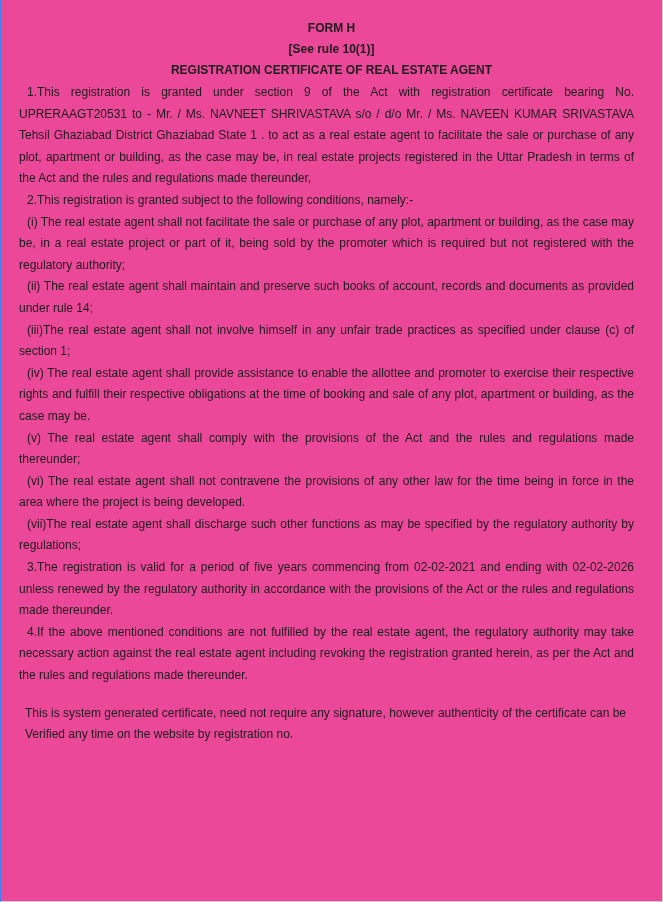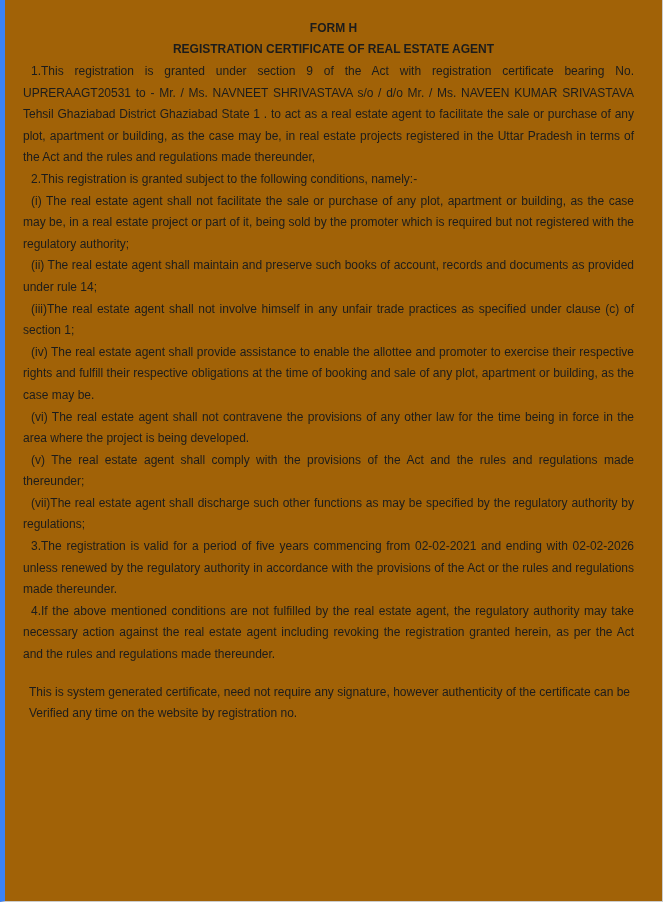--- a/index.html
+++ b/index.html
@@ -5,22 +5,22 @@
   html, body {
     margin: 0;
     padding: 0;
     background: #ffffff;
   }
   .page {
     position: relative;
     width: 663px;
     height: 902px;
     box-sizing: border-box;
-    background: #a16207;
-    border-left: 5px solid #3b82f6;
+    background: #ec4899;
+    border-left: 1px solid #3b82f6;
     border-right: 1px solid #cccccc;
     border-bottom: 1px solid #cccccc;
     font-family: "Liberation Sans", sans-serif;
     color: #1c1c1c;
     overflow: hidden;
   }
   .doc-header {
     padding-top: 18px;
   }
   .doc-header div {
@@ -47,31 +47,32 @@
     text-align: left;
   }
 </style>
 </head>
 <body>
 
 <div class="page">
 
   <div class="doc-header">
     <div>FORM H</div>
+    <div>[See rule 10(1)]</div>
     <div>REGISTRATION CERTIFICATE OF REAL ESTATE AGENT</div>
   </div>
 
   <div class="doc-body">
     <p class="para">1.This registration is granted under section 9 of the Act with registration certificate bearing No. UPRERAAGT20531 to - Mr. / Ms. NAVNEET SHRIVASTAVA s/o / d/o Mr. / Ms. NAVEEN KUMAR SRIVASTAVA Tehsil Ghaziabad District Ghaziabad State 1 . to act as a real estate agent to facilitate the sale or purchase of any plot, apartment or building, as the case may be, in real estate projects registered in the Uttar Pradesh in terms of the Act and the rules and regulations made thereunder,</p>
     <p class="para">2.This registration is granted subject to the following conditions, namely:-</p>
     <p class="para">(i) The real estate agent shall not facilitate the sale or purchase of any plot, apartment or building, as the case may be, in a real estate project or part of it, being sold by the promoter which is required but not registered with the regulatory authority;</p>
     <p class="para">(ii) The real estate agent shall maintain and preserve such books of account, records and documents as provided under rule 14;</p>
     <p class="para">(iii)The real estate agent shall not involve himself in any unfair trade practices as specified under clause (c) of section 1;</p>
     <p class="para">(iv) The real estate agent shall provide assistance to enable the allottee and promoter to exercise their respective rights and fulfill their respective obligations at the time of booking and sale of any plot, apartment or building, as the case may be.</p>
+    <p class="para">(v) The real estate agent shall comply with the provisions of the Act and the rules and regulations made thereunder;</p>
     <p class="para">(vi) The real estate agent shall not contravene the provisions of any other law for the time being in force in the area where the project is being developed.</p>
-    <p class="para">(v) The real estate agent shall comply with the provisions of the Act and the rules and regulations made thereunder;</p>
     <p class="para">(vii)The real estate agent shall discharge such other functions as may be specified by the regulatory authority by regulations;</p>
     <p class="para">3.The registration is valid for a period of five years commencing from 02-02-2021 and ending with 02-02-2026 unless renewed by the regulatory authority in accordance with the provisions of the Act or the rules and regulations made thereunder.</p>
     <p class="para">4.If the above mentioned conditions are not fulfilled by the real estate agent, the regulatory authority may take necessary action against the real estate agent including revoking the registration granted herein, as per the Act and the rules and regulations made thereunder.</p>
     <p class="footer-note">This is system generated certificate, need not require any signature, however authenticity of the certificate can be Verified any time on the website by registration no.</p>
   </div>
 
 </div>
 
 </body></html>

